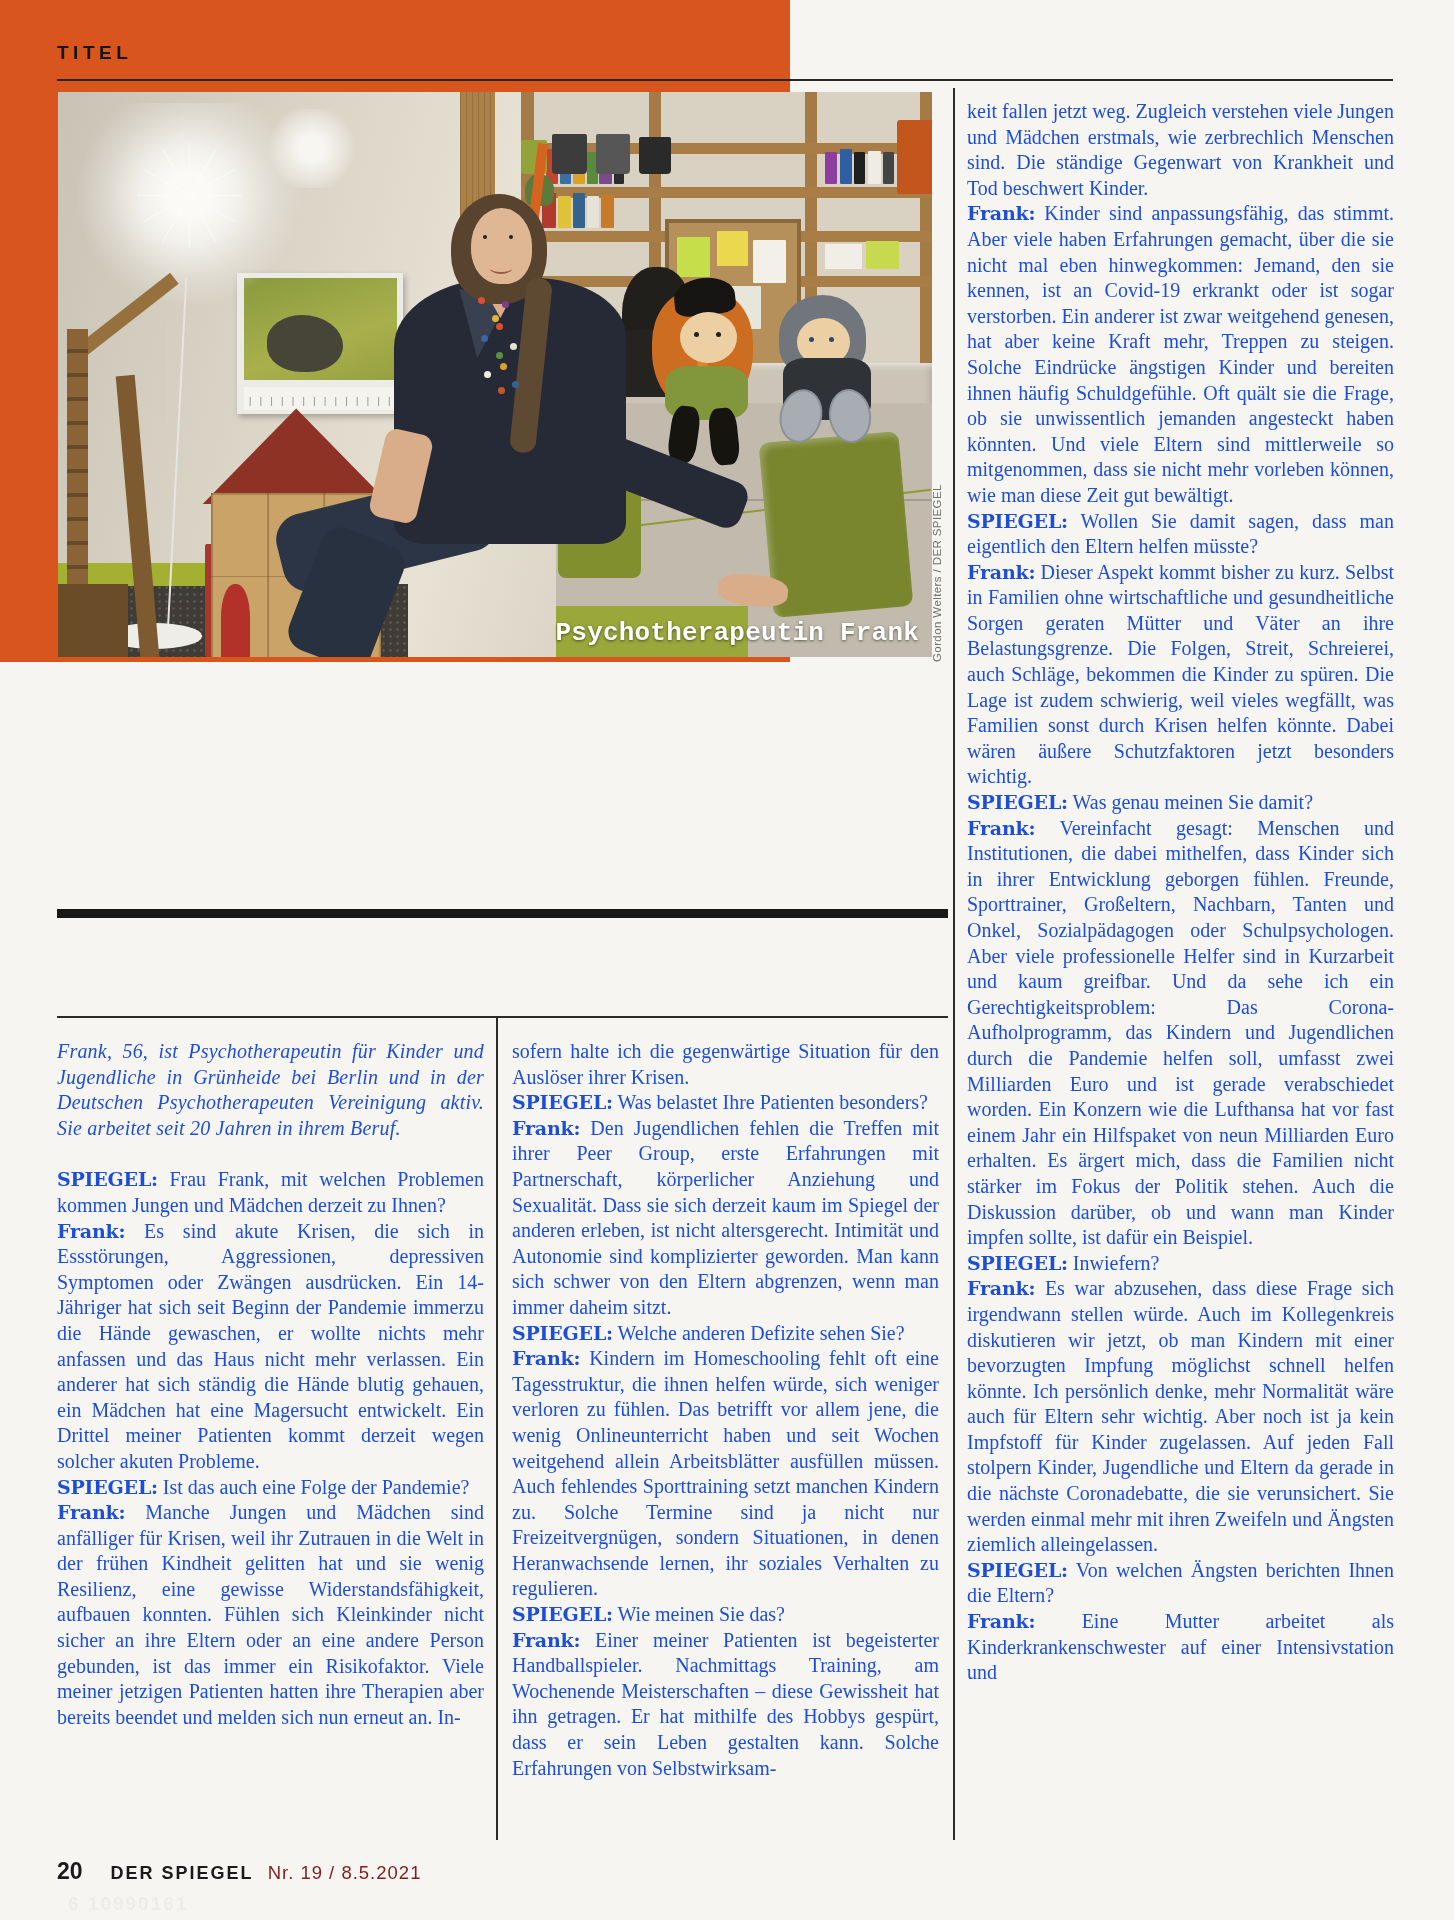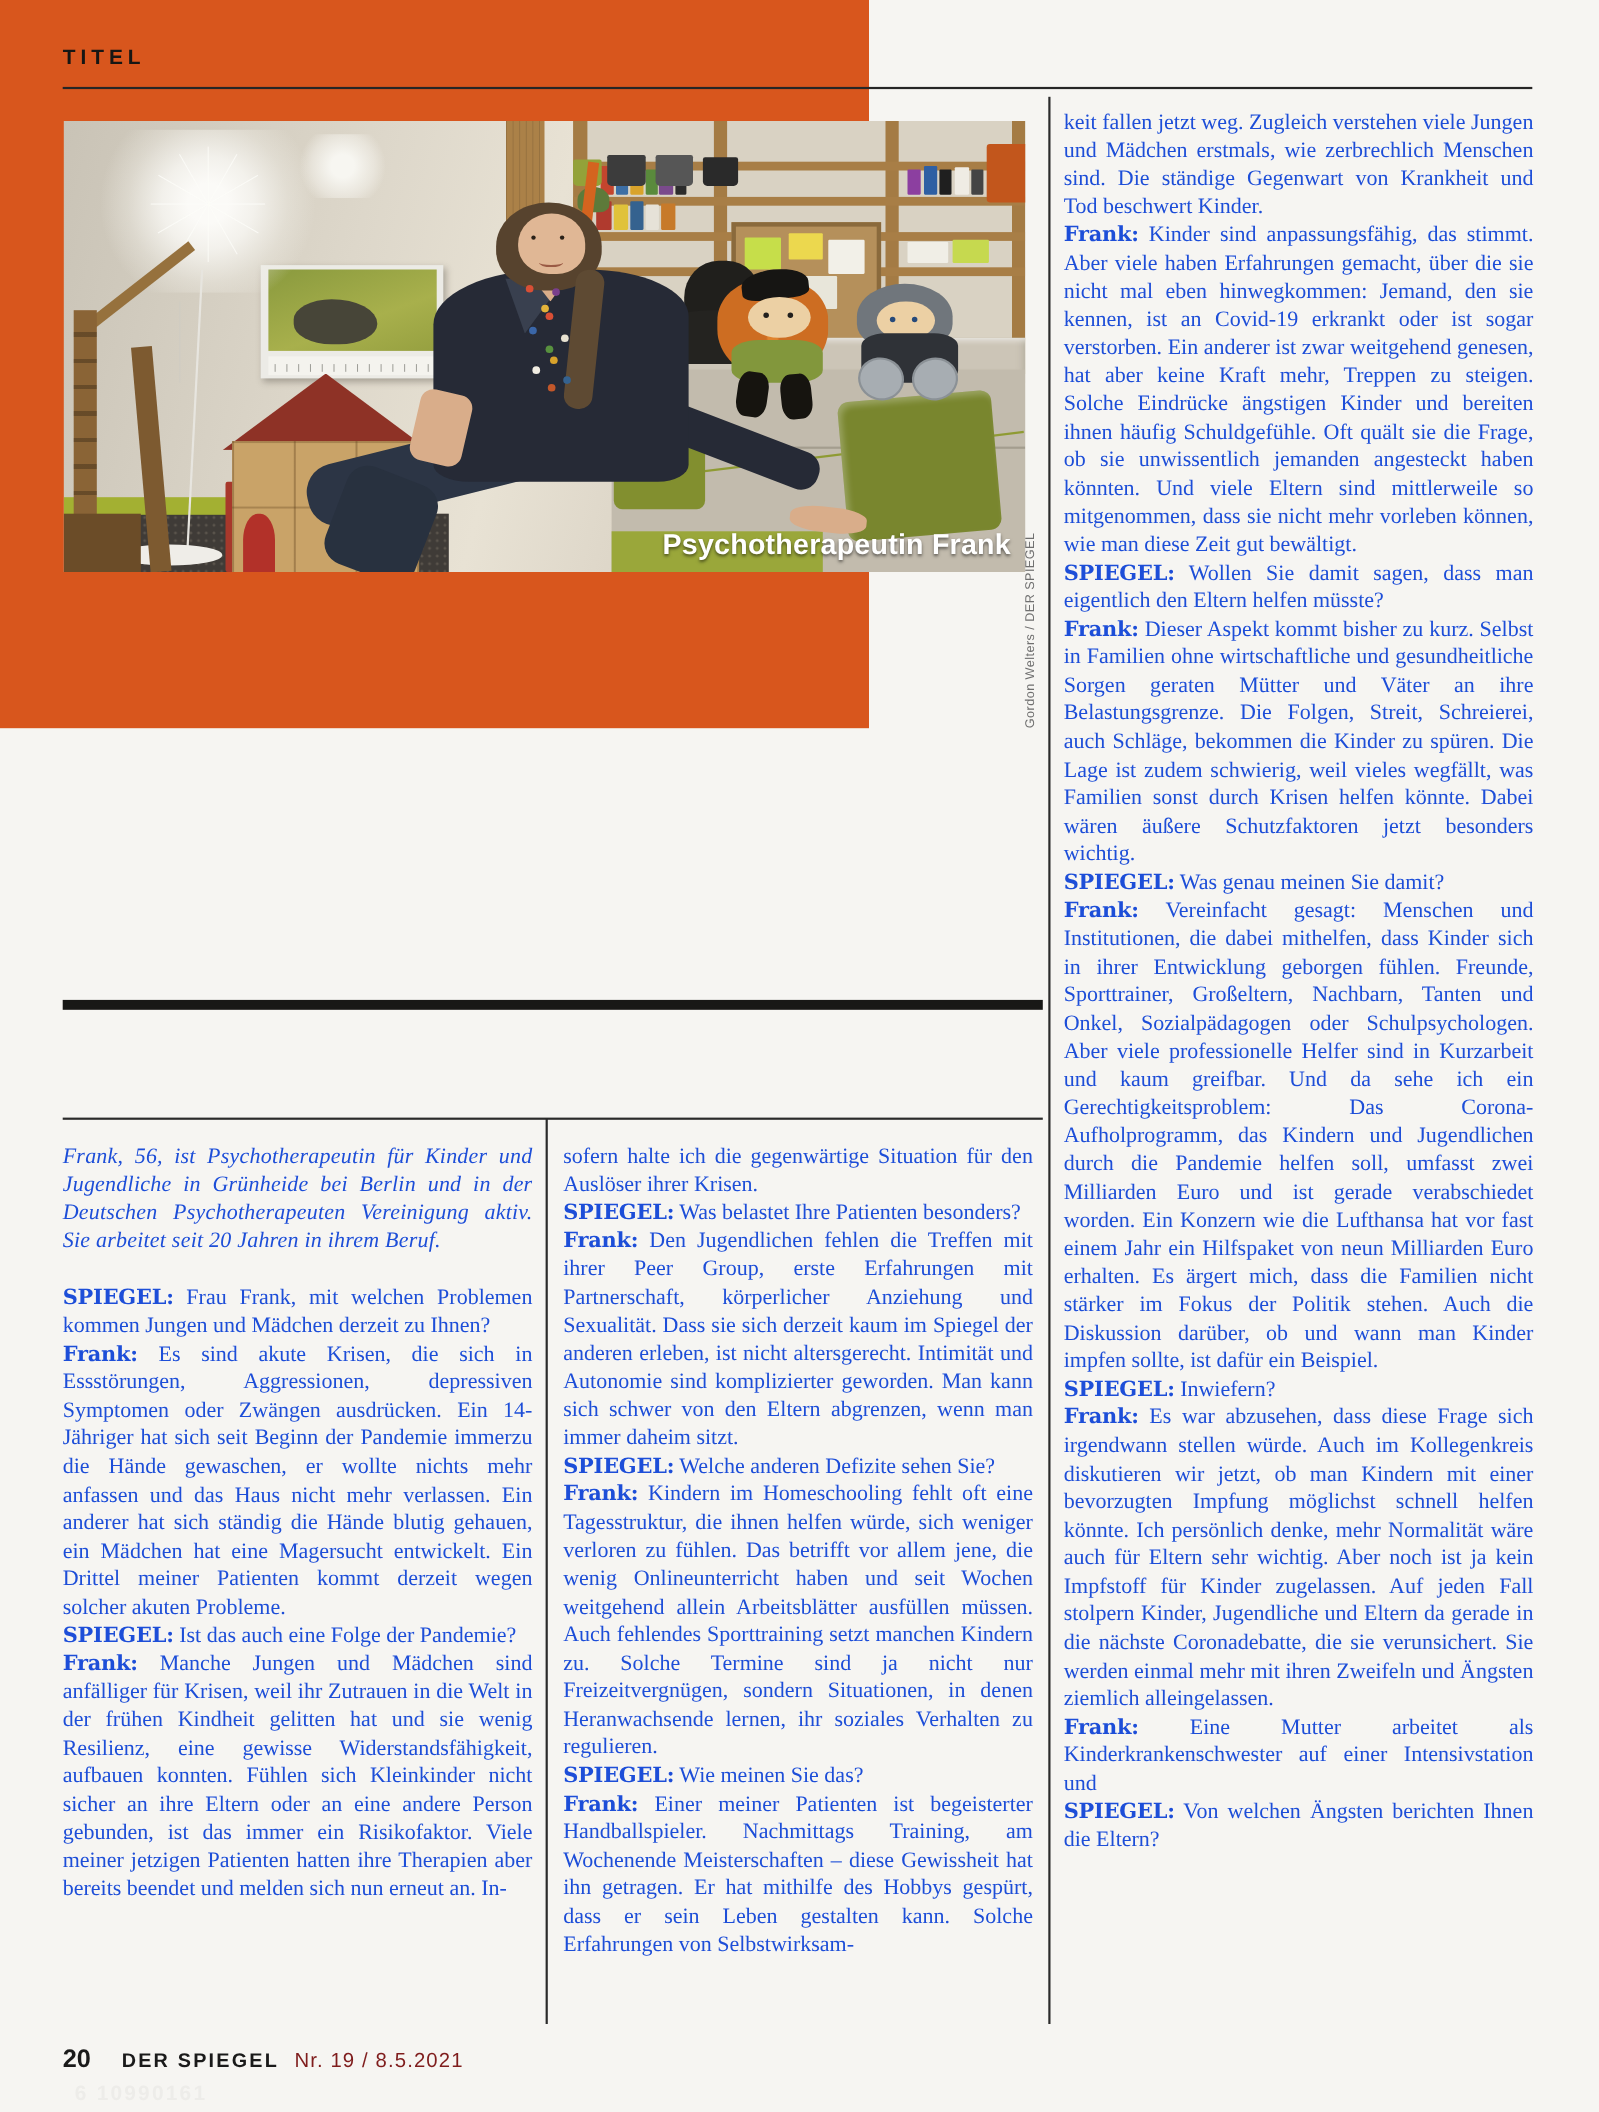--- a/index.html
+++ b/index.html
@@ -6,22 +6,22 @@
   .page{position:relative;width:1454px;height:1920px;background:#f6f5f2;overflow:hidden;
         font-family:"Liberation Sans",sans-serif;}
   .a{position:absolute;}
 
   
   .orange-block{left:0;top:0;width:790px;height:662px;background:#d8561d;}
   .titel{left:57px;top:42px;font-size:19px;font-weight:800;letter-spacing:4.5px;color:#161614;}
   .top-rule{left:57px;top:79px;width:1336px;height:2px;background:#262626;}
 
   
-  .photo{left:58px;top:110px;width:874px;height:410px;overflow:hidden;
-         background:linear-gradient(105deg,#c9c3b6 0%,#ddd7ca 30%,#e8e2d4 48%,#d6cec0 72%,#c3bbaa 100%);}
+  .photo{left:58px;top:92px;width:874px;height:565px;overflow:hidden;
+         background:linear-gradient(105deg,#c9c3b6 0%,#ddd7ca 30%,#e8e2d4 48%,#d6cec0 72%,#c3bbaa 100%);font-family:Liberation Mono, monospace;}
   .ph{position:absolute;}
   .ph-floor{left:0;bottom:0;width:40%;height:13%;background:#3f3b37;
             background-image:radial-gradient(#5a544c 1px,transparent 1.6px);background-size:7px 7px;}
   .ph-baseboard{left:0;bottom:12.6%;width:33%;height:4%;background:#a3b032;}
   .ph-beam{left:75%;top:0;width:25%;height:5.5%;background:#8e6d41;}
   .ph-beam2{left:87%;top:0;width:3.6%;height:30%;background:#9b7848;transform:rotate(16deg);transform-origin:top left;}
   .ph-pillar{left:46%;top:0;width:4%;height:38%;background:#ab8148;
              background-image:linear-gradient(90deg,rgba(0,0,0,.12) 1px,transparent 1px);background-size:6px 100%;}
   
   .ph-shelf{left:53%;top:0;width:47%;height:56%;background:#d9d2c3;}
@@ -290,22 +290,22 @@
     </div>
   <div class="a col" id="col3">
       <p class="para cont">keit fallen jetzt weg. Zugleich verstehen viele Jungen und Mädchen erstmals, wie zerbrechlich Menschen sind. Die ständige Gegenwart von Krankheit und Tod beschwert Kinder.</p>
       <p class="para qa"><span class="lead">Frank:</span> Kinder sind anpassungsfähig, das stimmt. Aber viele haben Erfahrungen gemacht, über die sie nicht mal eben hinwegkommen: Jemand, den sie kennen, ist an Covid-19 erkrankt oder ist sogar verstorben. Ein anderer ist zwar weitgehend genesen, hat aber keine Kraft mehr, Treppen zu steigen. Solche Eindrücke ängstigen Kinder und bereiten ihnen häufig Schuldgefühle. Oft quält sie die Frage, ob sie unwissentlich jemanden angesteckt haben könnten. Und viele Eltern sind mittlerweile so mitgenommen, dass sie nicht mehr vorleben können, wie man diese Zeit gut bewältigt.</p>
       <p class="para qa"><span class="lead">SPIEGEL:</span> Wollen Sie damit sagen, dass man eigentlich den Eltern helfen müsste?</p>
       <p class="para qa"><span class="lead">Frank:</span> Dieser Aspekt kommt bisher zu kurz. Selbst in Familien ohne wirtschaftliche und gesundheitliche Sorgen geraten Mütter und Väter an ihre Belastungsgrenze. Die Folgen, Streit, Schreierei, auch Schläge, bekommen die Kinder zu spüren. Die Lage ist zudem schwierig, weil vieles wegfällt, was Familien sonst durch Krisen helfen könnte. Dabei wären äußere Schutzfaktoren jetzt besonders wichtig.</p>
       <p class="para qa"><span class="lead">SPIEGEL:</span> Was genau meinen Sie damit?</p>
       <p class="para qa"><span class="lead">Frank:</span> Vereinfacht gesagt: Menschen und Institutionen, die dabei mithelfen, dass Kinder sich in ihrer Entwicklung geborgen fühlen. Freunde, Sporttrainer, Großeltern, Nachbarn, Tanten und Onkel, Sozialpädagogen oder Schulpsychologen. Aber viele professionelle Helfer sind in Kurzarbeit und kaum greifbar. Und da sehe ich ein Gerechtigkeitsproblem: Das Corona-Aufholprogramm, das Kindern und Jugendlichen durch die Pandemie helfen soll, umfasst zwei Milliarden Euro und ist gerade verabschiedet worden. Ein Konzern wie die Lufthansa hat vor fast einem Jahr ein Hilfspaket von neun Milliarden Euro erhalten. Es ärgert mich, dass die Familien nicht stärker im Fokus der Politik stehen. Auch die Diskussion darüber, ob und wann man Kinder impfen sollte, ist dafür ein Beispiel.</p>
       <p class="para qa"><span class="lead">SPIEGEL:</span> Inwiefern?</p>
       <p class="para qa"><span class="lead">Frank:</span> Es war abzusehen, dass diese Frage sich irgendwann stellen würde. Auch im Kollegenkreis diskutieren wir jetzt, ob man Kindern mit einer bevorzugten Impfung möglichst schnell helfen könnte. Ich persönlich denke, mehr Normalität wäre auch für Eltern sehr wichtig. Aber noch ist ja kein Impfstoff für Kinder zugelassen. Auf jeden Fall stolpern Kinder, Jugendliche und Eltern da gerade in die nächste Coronadebatte, die sie verunsichert. Sie werden einmal mehr mit ihren Zweifeln und Ängsten ziemlich alleingelassen.</p>
+      <p class="para qa"><span class="lead">SPIEGEL:</span> Von welchen Ängsten berichten Ihnen die Eltern?</p>
       <p class="para qa"><span class="lead">Frank:</span> Eine Mutter arbeitet als Kinderkrankenschwester auf einer Intensivstation und</p>
-      <p class="para qa"><span class="lead">SPIEGEL:</span> Von welchen Ängsten berichten Ihnen die Eltern?</p>
     </div>
 
   <div class="a footer">
     <span class="footer-page">20</span>
     <span class="footer-mag">DER SPIEGEL</span>
     <span class="footer-issue">Nr. 19 / 8.5.2021</span>
   </div>
   <div class="a ghost">6 10990161</div>
 
 </div>

